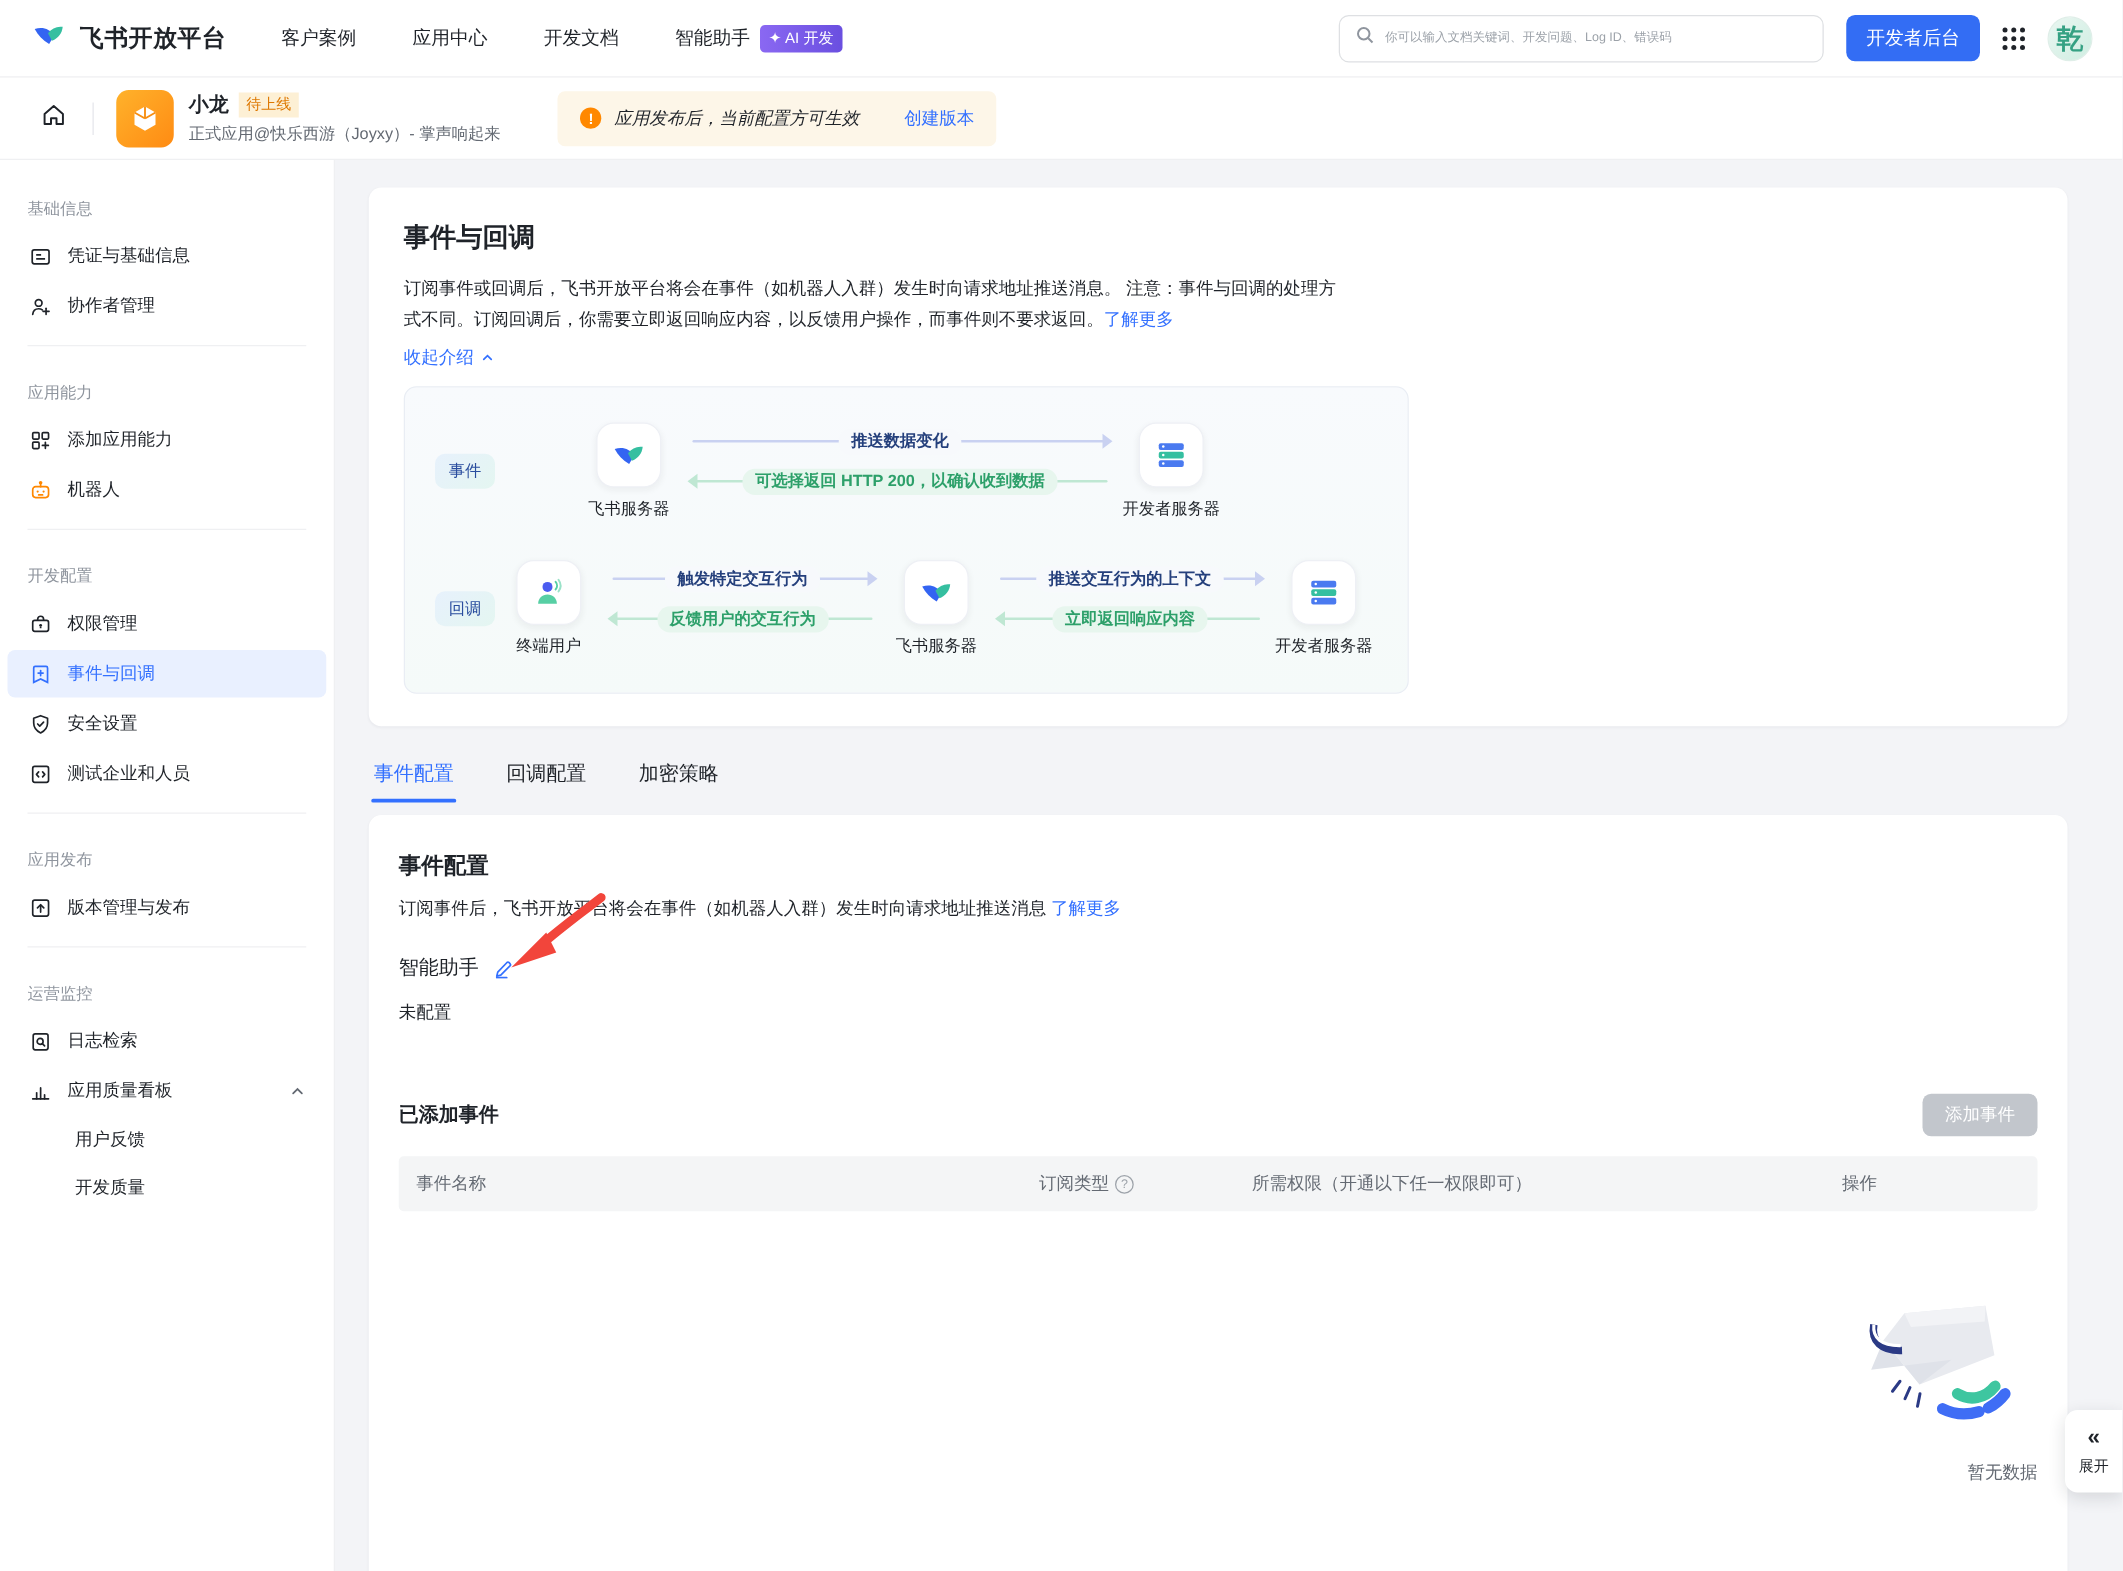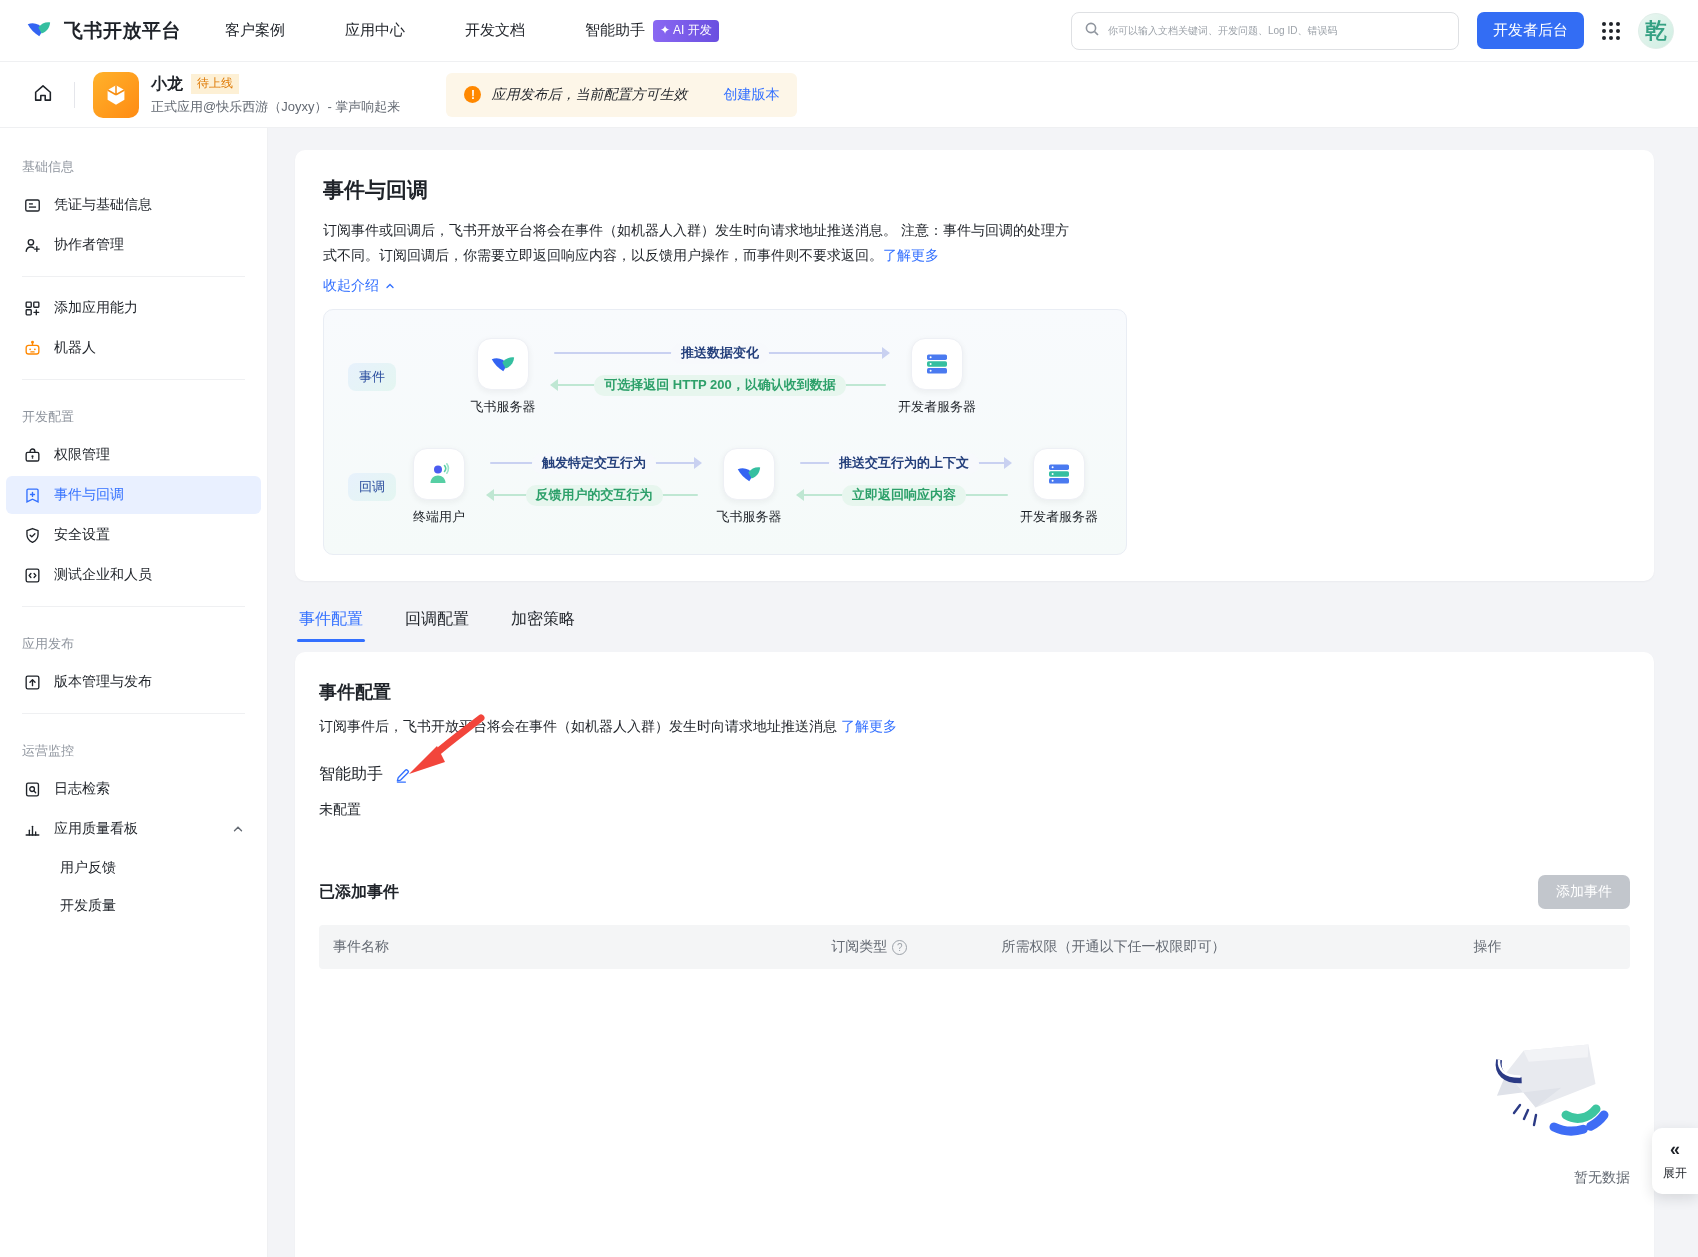--- a/index.html
+++ b/index.html
@@ -11,21 +11,21 @@
     position: relative;
     overflow: hidden;
   }
   
   .topnav {
     height: 62px; background:#fff; border-bottom:1px solid #eff0f2;
     display:flex; align-items:center; padding:0 24px; position:relative; z-index:5;
   }
   .brand { display:flex; align-items:center; gap:10px; margin-right:44px; }
   .brand-name { font-size:19px; font-weight:bold; letter-spacing:.5px; }
-  .nav-items { display:flex; align-items:center; gap:60px; }
+  .nav-items { display:flex; align-items:center; gap:45px; }
   .nav-item { font-size:15px; color:#1f2329; cursor:pointer; display:flex; align-items:center; gap:8px; }
   .ai-badge {
     background: linear-gradient(90deg,#8a68f2,#6a4fe0);
     color:#fff; font-size:12px; border-radius:4px; padding:2px 7px 3px;
     display:inline-flex; align-items:center; gap:3px;
   }
   .nav-right { margin-left:auto; display:flex; align-items:center; gap:18px; }
   .search-box {
     width:388px; height:38px; border:1px solid #dee0e3; border-radius:8px;
     display:flex; align-items:center; padding:0 12px; gap:8px; background:#fff;
@@ -281,20 +281,21 @@
             <circle cx="10" cy="8" r="3.4"></circle>
             <path d="M4 19.5c.4-3.4 2.8-5.6 6-5.6 1.4 0 2.7.4 3.7 1.2"></path>
             <line x1="17.5" y1="13.5" x2="17.5" y2="19.5"></line>
             <line x1="14.5" y1="16.5" x2="20.5" y2="16.5"></line>
           </svg>
       </span>
       <span>协作者管理</span>
     </div>
     <div class="side-div"></div>
 
+    <div class="sec-title">应用能力</div>
     <div class="side-item">
       <span class="ic">
         <svg width="19" height="19" viewBox="0 0 24 24" fill="none" stroke="#1f2329" stroke-width="1.7" stroke-linecap="round">
             <rect x="4" y="4" width="6.4" height="6.4" rx="1"></rect>
             <rect x="13.6" y="4" width="6.4" height="6.4" rx="1"></rect>
             <rect x="4" y="13.6" width="6.4" height="6.4" rx="1"></rect>
             <line x1="16.8" y1="13.8" x2="16.8" y2="19.8"></line>
             <line x1="13.8" y1="16.8" x2="19.8" y2="16.8"></line>
           </svg>
       </span>

